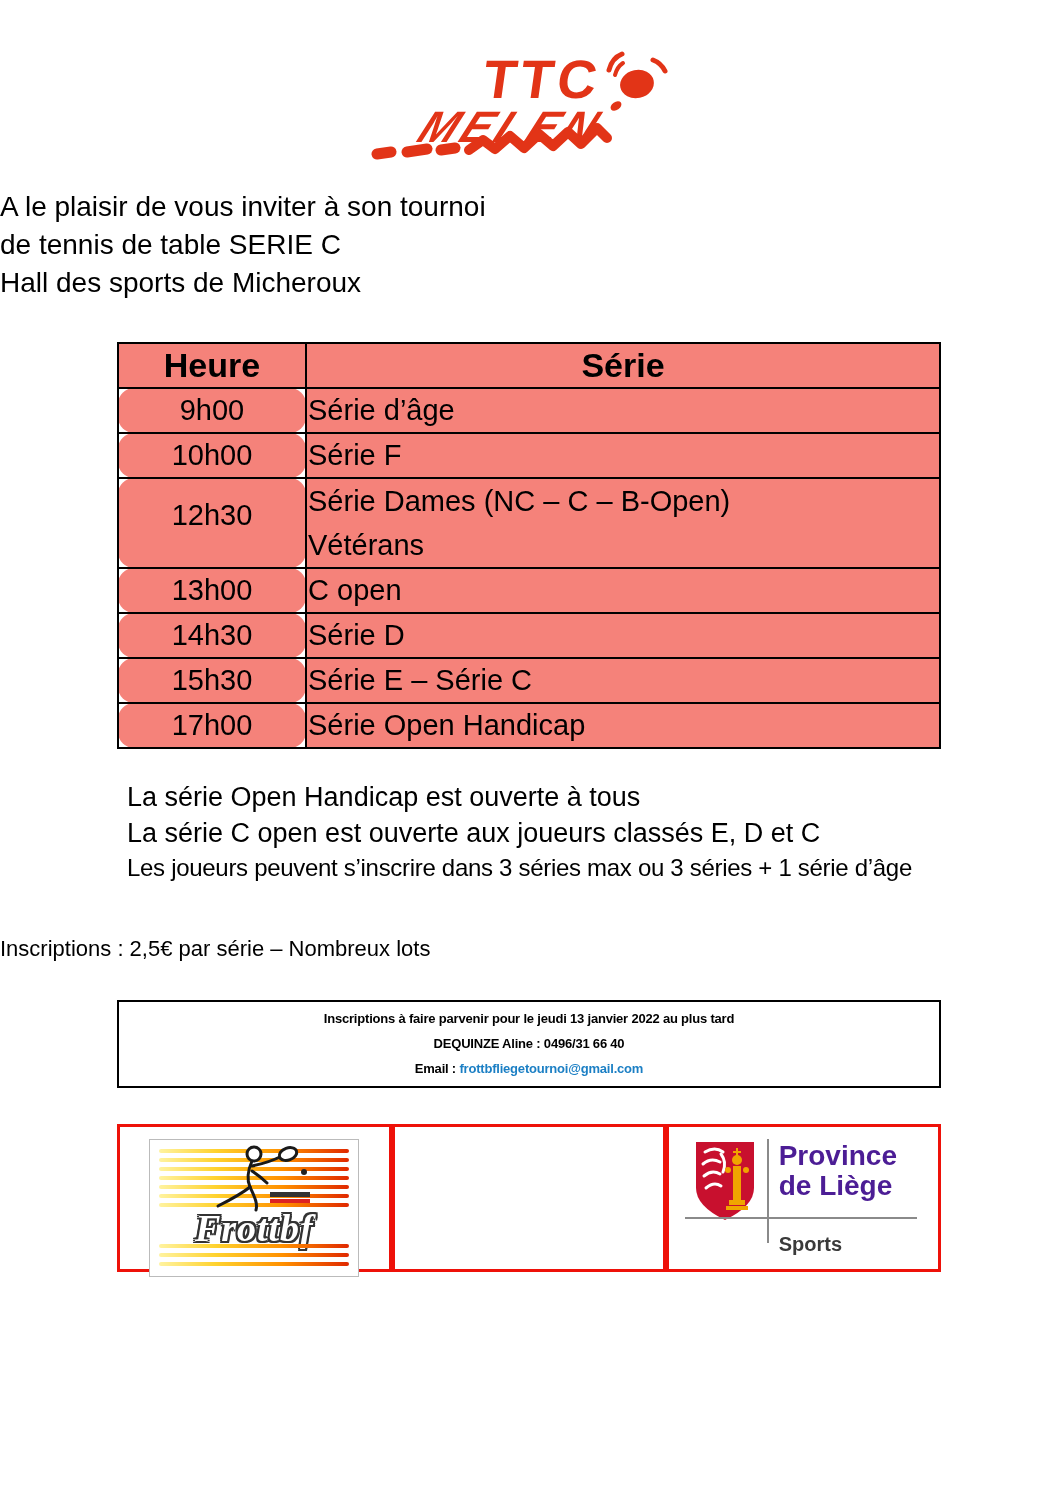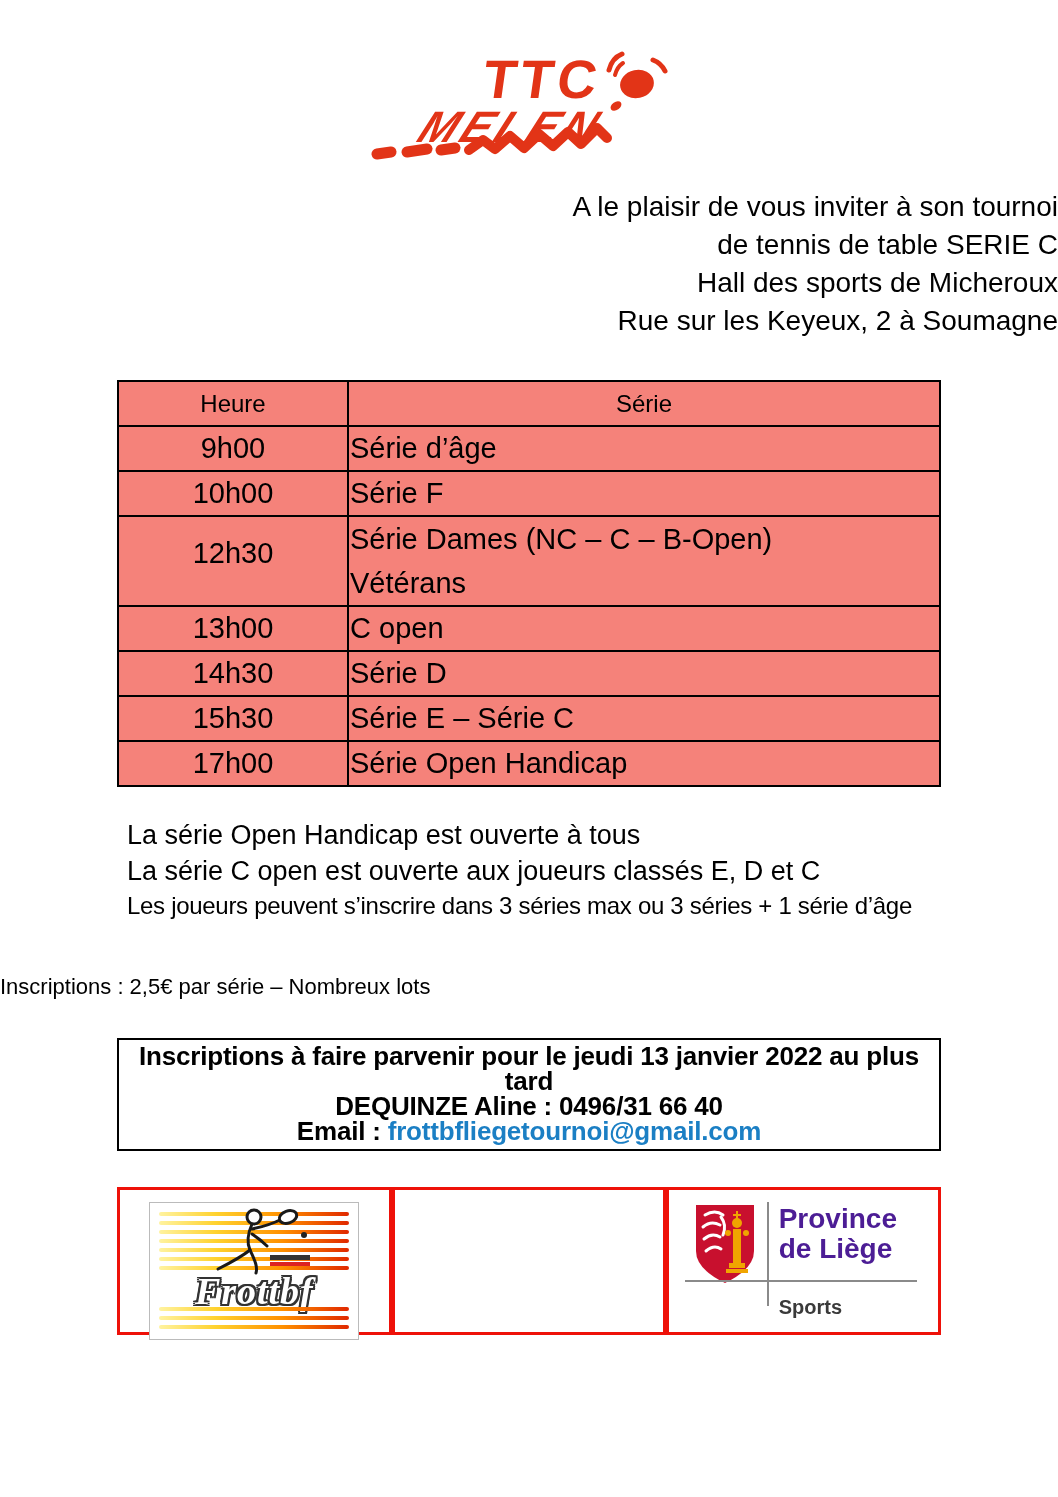--- a/index.html
+++ b/index.html
@@ -10,47 +10,47 @@
     font-family: "Liberation Sans", sans-serif;
     color: #000;
     overflow: hidden;
     position: relative;
   }
 
   
   .logo-wrap { padding-top: 48px; display: flex; justify-content: center; }
 
   
-  .intro { margin-top: 28px; text-align: right; font-size: 28px; line-height: 38px; }
+  .intro { margin-top: 28px; text-align: left; font-size: 28px; line-height: 38px; }
 
   
   table.schedule { border-collapse: collapse; width: 824px; margin: 40px auto 0 auto; }
   .schedule th, .schedule td { border: 2px solid #000; background: #f5827a; vertical-align: middle; }
-  .schedule th { height: 45px; font-size: 24px; font-weight: normal; text-align: center; }
+  .schedule th { height: 45px; font-size: 34px; font-weight: bold; text-align: center; }
   .schedule td { height: 45px; font-size: 29px; }
-  .schedule td.time { width: 230px; text-align: center; }
+  .schedule td.time { width: 188px; text-align: center; border-radius: 16px; }
   .schedule td.serie { padding-left: 1px; }
   .schedule tr.double td { height: 90px; }
   .schedule tr.double td.time { vertical-align: top; padding-top: 20px; }
   .schedule tr.double .serie-line { line-height: 44px; }
 
   
   .notes { width: 824px; margin: 30px auto 0 auto; padding-left: 10px; }
   .notes .note-line { font-size: 27px; line-height: 36px; }
   .notes .note-line.small { font-size: 24px; line-height: 34px; letter-spacing: -0.3px; }
 
   
   .fee { margin-top: 51px; font-size: 22px; }
 
   
   .contact-box {
     width: 824px; margin: 38px auto 4px auto;
     border: 2px solid #000;
     text-align: center; font-weight: bold;
-    font-size: 26px; line-height: 25px;
+    font-size: 13px; line-height: 25px;
     padding: 4px 0 5px 0; letter-spacing: -0.2px;
   }
   .contact-box .email-link { color: #1b7fc4; text-decoration: none; }
 
   
   .sponsors { width: 824px; margin: 36px auto 0 auto; display: flex; height: 148px; }
   .sponsor-cell {
     flex: 1; border: 3px solid #ee1109; background: #fff;
     display: flex; align-items: center; justify-content: center;
   }
@@ -102,21 +102,20 @@
       <line x1="38" y1="104" x2="58" y2="101" stroke="#e23417" stroke-width="11" stroke-linecap="round"></line>
       <line x1="72" y1="102" x2="86" y2="100" stroke="#e23417" stroke-width="11" stroke-linecap="round"></line>
     </g>
   </svg>
 </div>
 
 <div class="intro">
   <div>A le plaisir de vous inviter à son tournoi</div>
   <div>de tennis de table SERIE C</div>
   <div>Hall des sports de Micheroux</div>
-  <div>Rue sur les Keyeux, 2 à Soumagne</div>
 </div>
 
 <table class="schedule">
   <tbody>
       <tr>
     <th>Heure</th>
     <th>Série</th>
   </tr>
   <tr>
     <td class="time">9h00</td>

